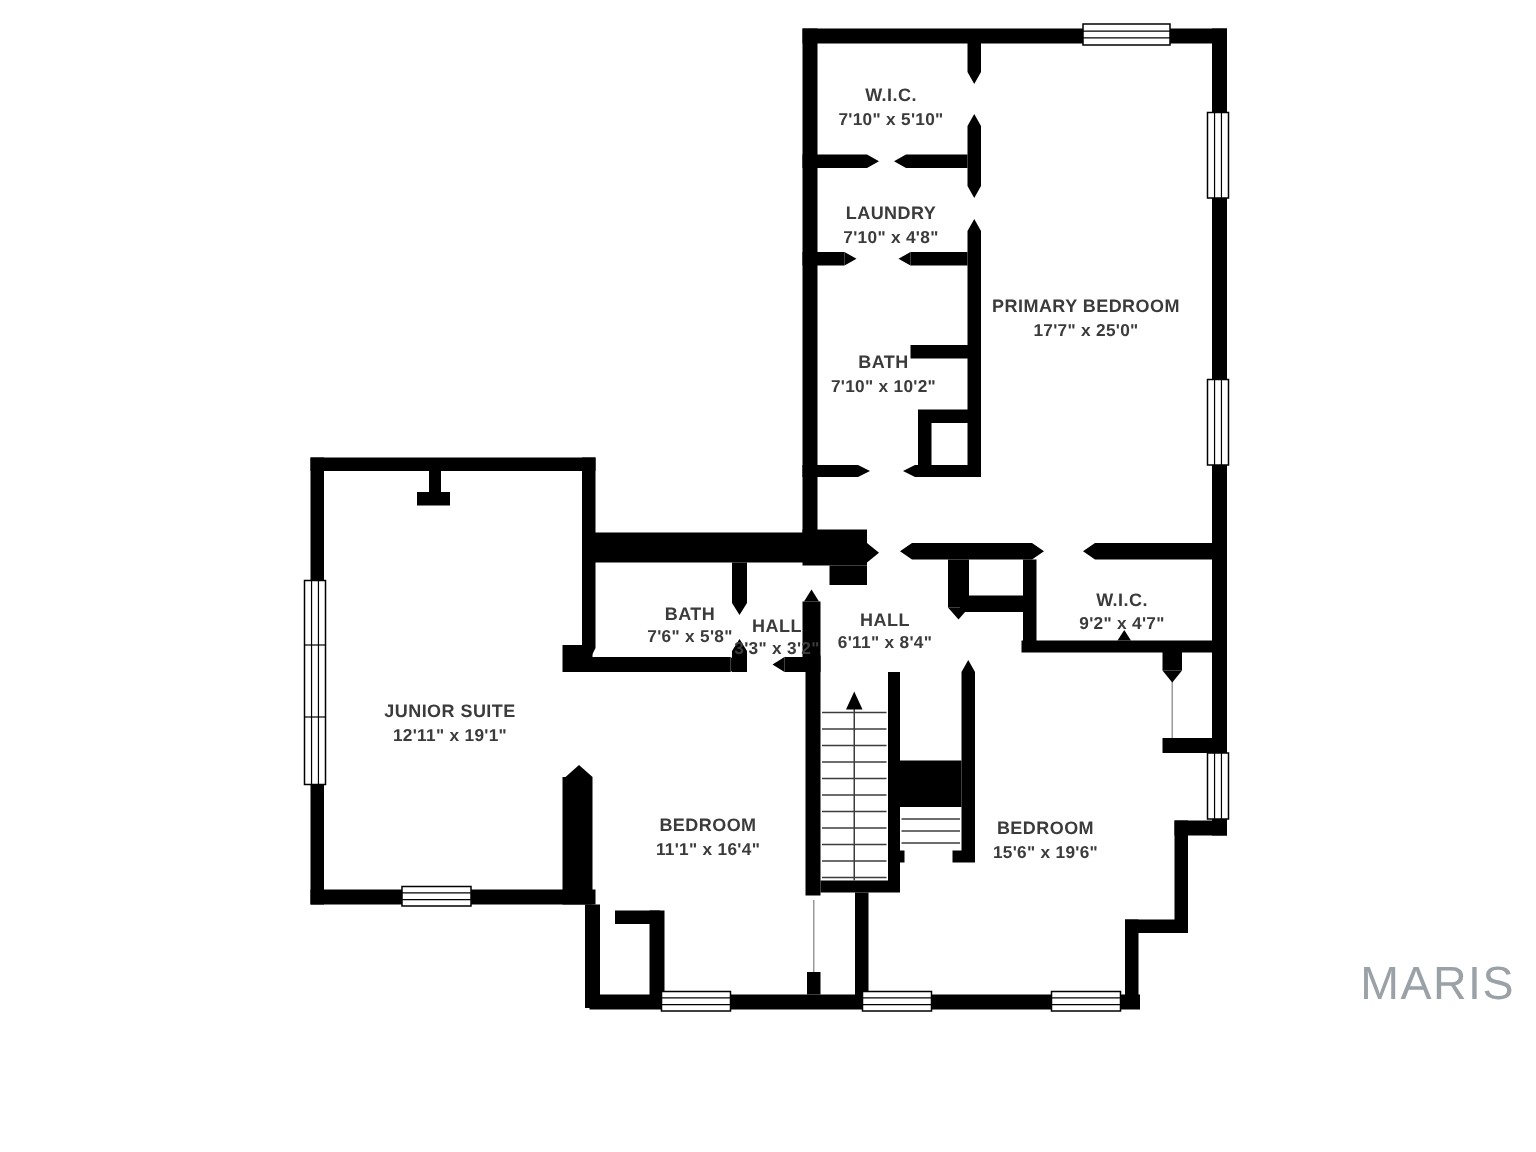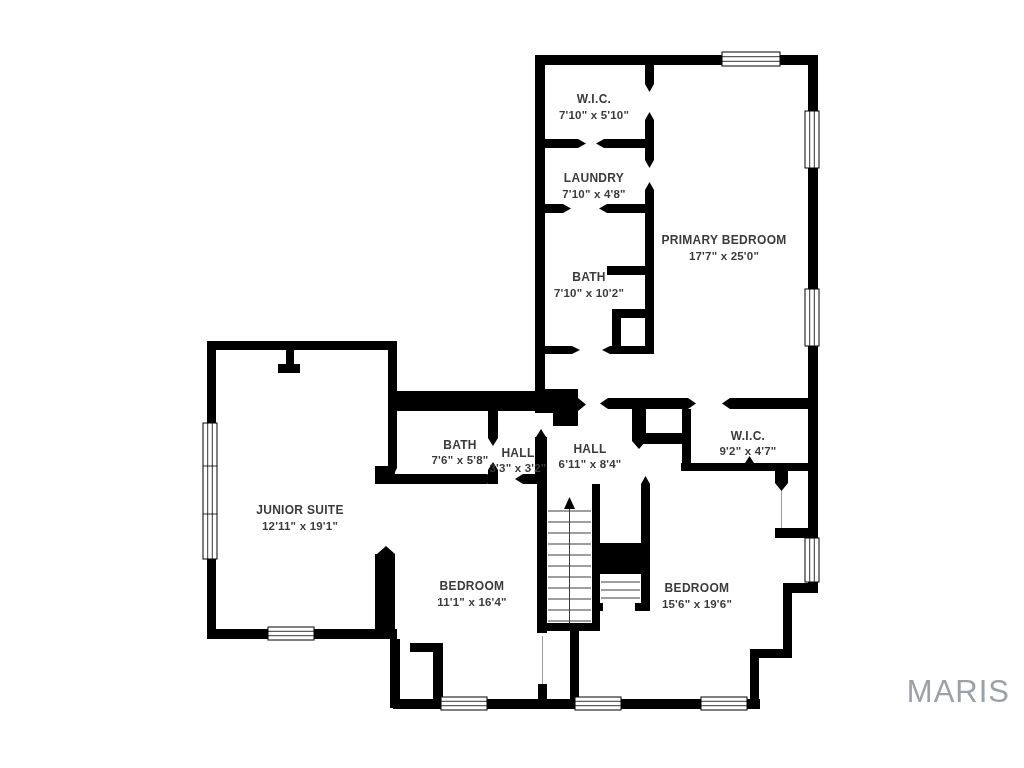--- a/index.html
+++ b/index.html
@@ -1,17 +1,17 @@
 <!DOCTYPE html>
 <html><head>
 <meta charset="utf-8">
 <style>
   html,body{margin:0;padding:0;background:#ffffff;width:1024px;height:768px;overflow:hidden;
     font-family:"Liberation Sans", sans-serif;}
-  #stage{position:relative;width:1024px;height:684px;background:#fff;margin-top:36px;}
+  #stage{position:relative;width:1024px;height:684px;background:#fff;}
   svg{position:absolute;left:0;top:0;}
   .walls rect{fill:#000;}
   .winbox{fill:#fff;stroke:#000;stroke-width:1;}
   .win line{stroke:#000;stroke-width:0.8;}
   .treads line{stroke:#3c3c3c;stroke-width:1;}
   .thinline{stroke:#9a9a9a;stroke-width:1;}
   .tick{fill:#000;}
   .room-name{font-size:12px;font-weight:600;fill:#3b3b3b;letter-spacing:0.3px;text-anchor:middle;}
   .room-dims{font-size:11.5px;font-weight:600;fill:#3b3b3b;letter-spacing:0.2px;text-anchor:middle;}
   #footer-disclaimer{position:absolute;left:0;top:735px;width:1012px;text-align:center;

